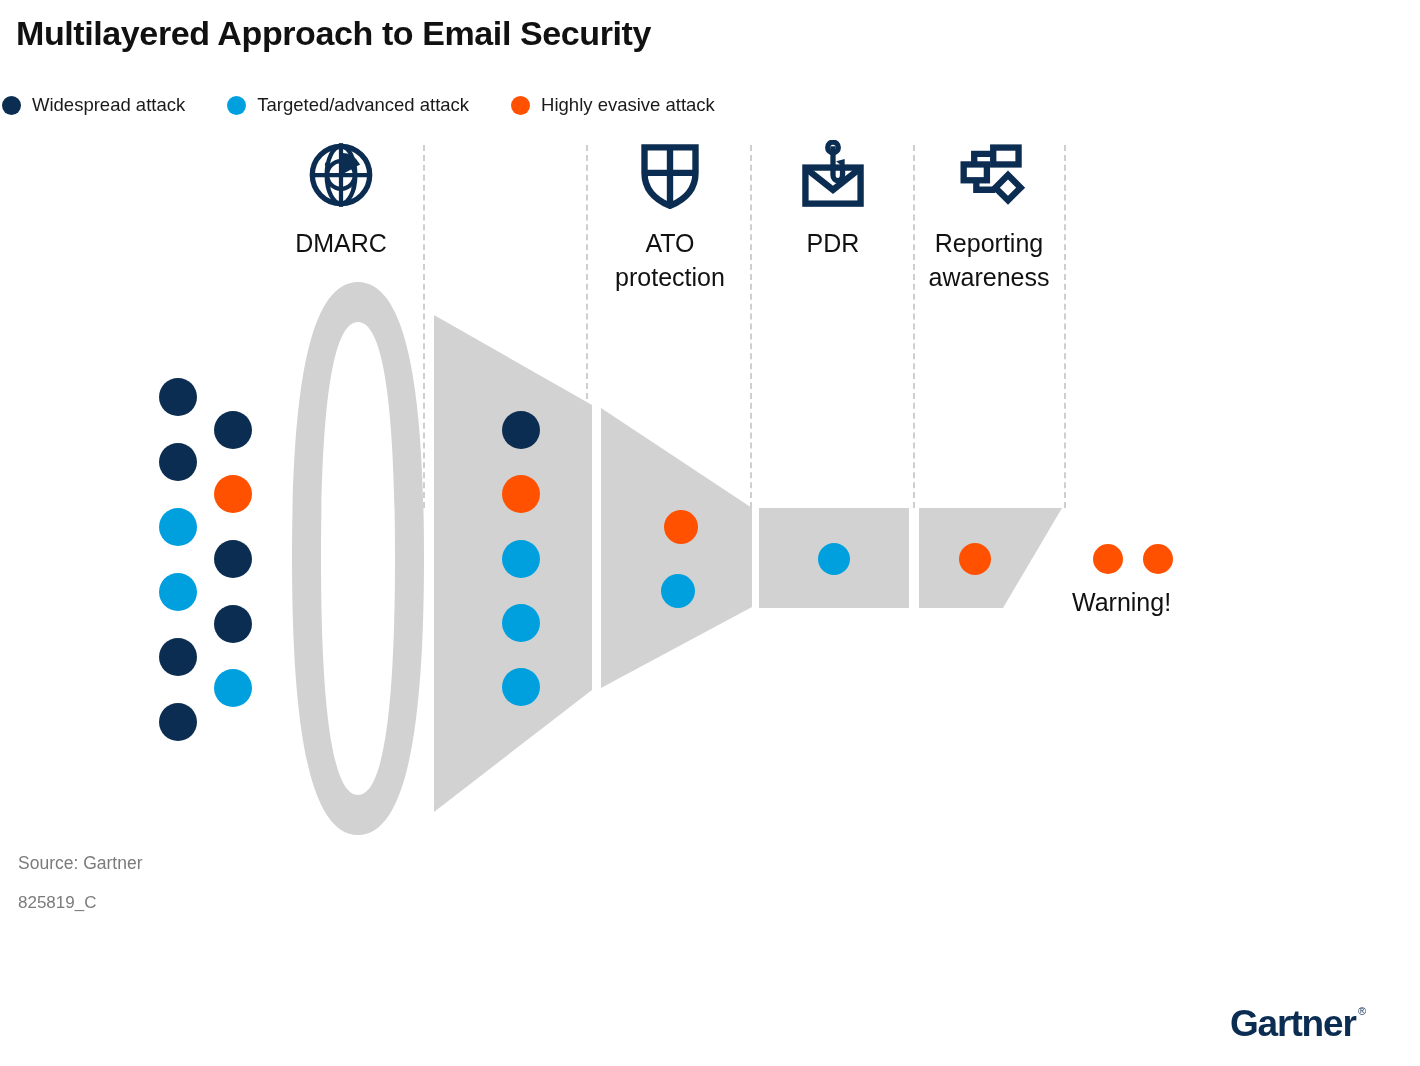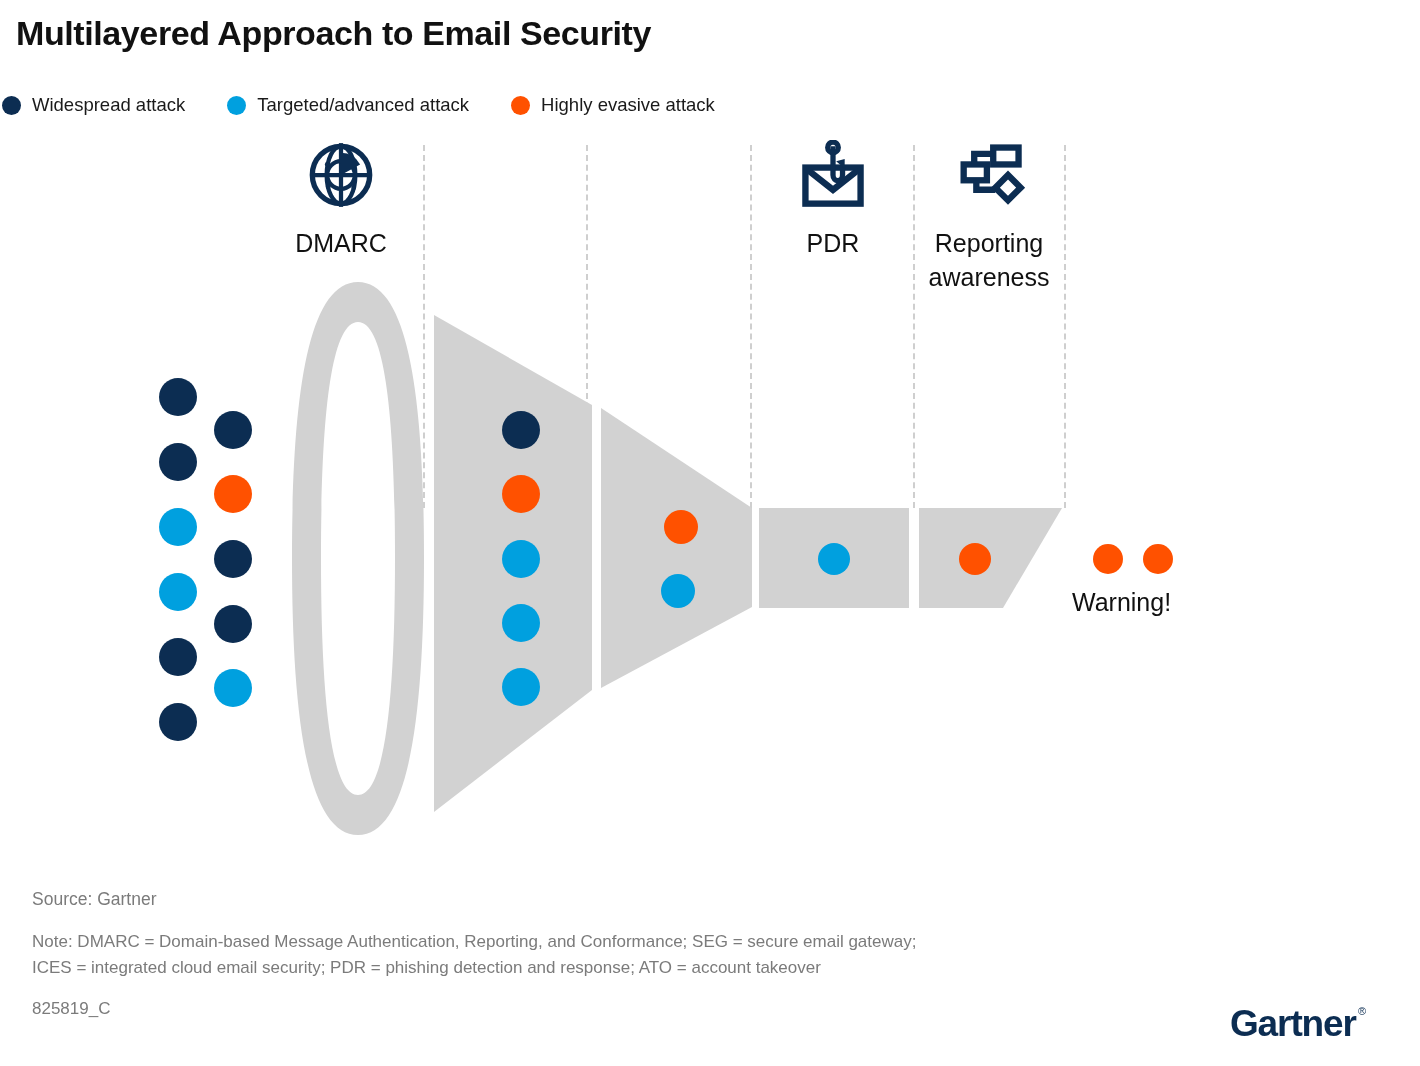--- a/index.html
+++ b/index.html
@@ -106,25 +106,24 @@
     left: 1072px;
     top: 588px;
     font-size: 25px;
     color: #111111;
     white-space: nowrap;
   }
 
   
   #footer {
     position: absolute;
-    left: 32px;
+    left: 18px;
     top: 853px;
     width: 1120px;
     color: #7b7b7b;
-    margin-top: 36px;
   }
   .foot-source {
     font-size: 17.5px;
     margin-bottom: 19px;
   }
   .foot-note {
     font-size: 17px;
     line-height: 26px;
     margin-bottom: 18px;
   }
@@ -196,20 +195,30 @@
         <path d="M32 32 L32 11 A21 21 0 0 1 50 22 Z" fill="#0c2d52"></path>
         <circle cx="19" cy="22" r="2.2" fill="#0c2d52"></circle>
         <circle cx="20" cy="43" r="2.2" fill="#0c2d52"></circle>
         <circle cx="44" cy="44" r="2.2" fill="#0c2d52"></circle>
       </svg>
     </div>
     <div class="layer-label">DMARC</div>
   </div>
 
 
+  <div class="layer-col" style="left:570px; width:200px;">
+    <div class="layer-icon">
+      <svg width="62" height="68" viewBox="0 0 58 64" aria-hidden="true">
+        <path d="M5 6 H53 V30 C53 47 41 56 29 61 C17 56 5 47 5 30 Z" fill="none" stroke="#0c2d52" stroke-width="6"></path>
+        <line x1="29" y1="6" x2="29" y2="61" stroke="#0c2d52" stroke-width="6"></line>
+        <line x1="5" y1="30" x2="53" y2="30" stroke="#0c2d52" stroke-width="6"></line>
+      </svg>
+    </div>
+    <div class="layer-label"><span>ATO</span><br><span>protection</span></div>
+  </div>
 
   <div class="layer-col" style="left:753px; width:160px;">
     <div class="layer-icon">
       <svg width="70" height="70" viewBox="0 0 66 66" aria-hidden="true">
         <rect x="7" y="26" width="52" height="34" fill="none" stroke="#0c2d52" stroke-width="6"></rect>
         <path d="M9 28 L33 47 L57 28" fill="none" stroke="#0c2d52" stroke-width="6"></path>
         <path d="M33 6 L33 33 C33 40 42 40 42 33 L42 26" fill="none" stroke="#0c2d52" stroke-width="5"></path>
         <circle cx="33" cy="7" r="5" fill="none" stroke="#0c2d52" stroke-width="5"></circle>
         <path d="M36 20 L44 18 L44 27 Z" fill="#0c2d52"></path>
       </svg>
@@ -294,23 +303,19 @@
     <circle cx="1108" cy="559" r="15" fill="#ff5100"></circle>
     <circle cx="1158" cy="559" r="15" fill="#ff5100"></circle>
   </g>
 
 </svg>
 
 <div id="warning-label">Warning!</div>
 
 <div id="footer">
   <div class="foot-source">Source: Gartner</div>
-  <div class="foot-note">
-    <span>Note: DMARC = Domain-based Message Authentication, Reporting, and Conformance; SEG = secure email gateway;</span><br>
-    <span>ICES = integrated cloud email security; PDR = phishing detection and response; ATO = account takeover</span>
-  </div>
   <div class="foot-code">825819_C</div>
 </div>
 
 <div id="gartner-logo">
   <span id="gartner-wordmark">Gartner</span>
   <span id="gartner-reg">®</span>
 </div>
 
 </body></html>

